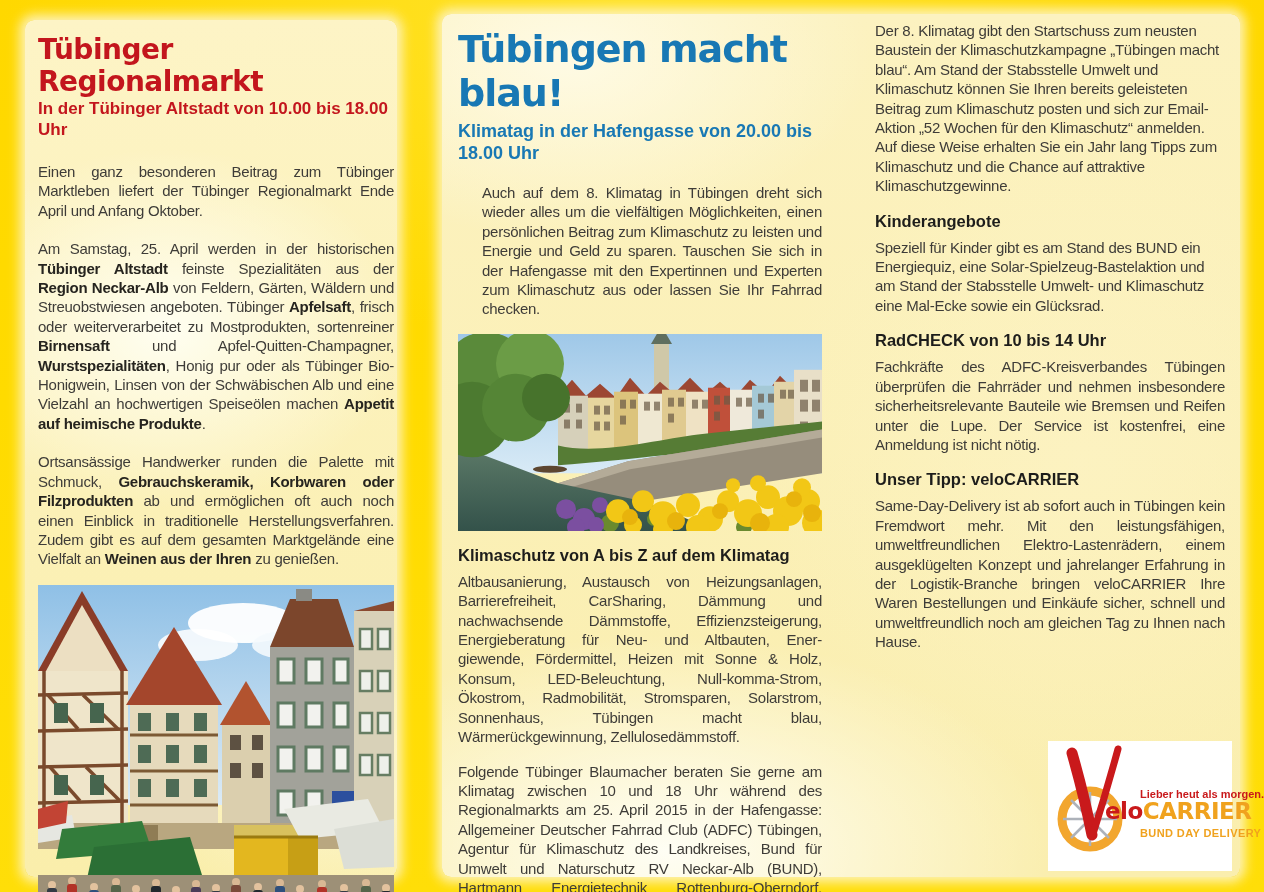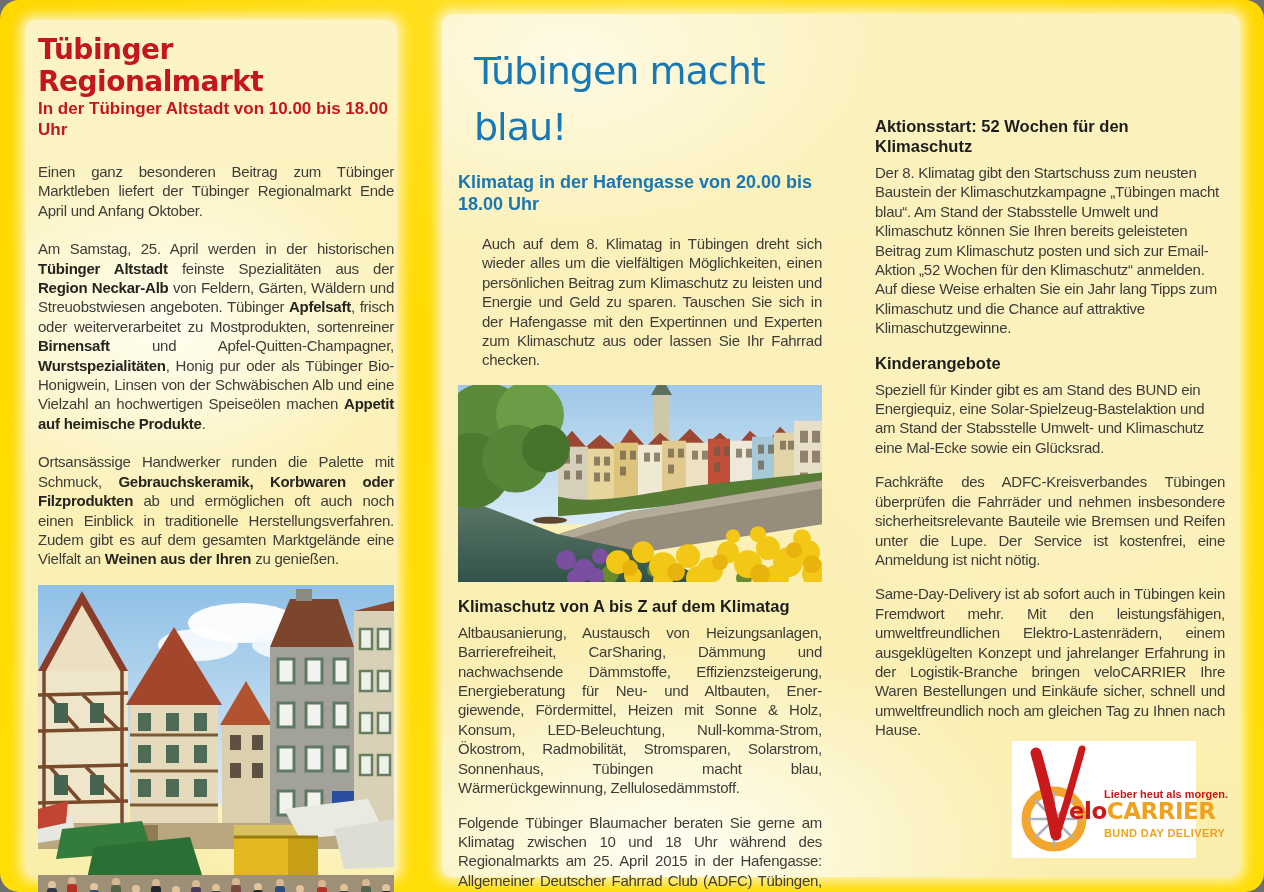--- a/index.html
+++ b/index.html
@@ -1,20 +1,20 @@
 <!DOCTYPE html>
 <html><head>
 <meta charset="utf-8">
 <style>
   html,body{margin:0;padding:0;background:#6e6e6e;}
   .page{position:relative;width:1264px;height:892px;overflow:hidden;
     font-family:"Liberation Sans",sans-serif;
     background:
       radial-gradient(ellipse 900px 500px at 50% 0%, #ffe32a, rgba(255,227,42,0) 70%),
-      linear-gradient(180deg,#ffd800 0%,#ffdb00 45%,#ffde08 100%); border-radius: 19px;}
+      linear-gradient(180deg,#ffd800 0%,#ffdb00 45%,#ffde08 100%);}
   .panel{position:absolute;border-radius:9px;}
   .panel-left{left:25px;top:20px;width:372px;height:857px;
     background:
       radial-gradient(ellipse 330px 250px at 38% 36%, rgba(255,255,244,.95), rgba(255,255,244,0) 72%),
       radial-gradient(ellipse 300px 190px at 85% 88%, rgba(255,251,228,.65), rgba(255,251,228,0) 70%),
       linear-gradient(180deg,#fdf4c6,#faeeab);
     box-shadow:0 0 12px 5px rgba(253,243,197,.95);}
   .panel-main{left:442px;top:14px;width:798px;height:863px;
     background:
       radial-gradient(ellipse 430px 260px at 16% 5%, rgba(255,252,235,.85), rgba(255,252,235,0) 70%),
@@ -31,32 +31,32 @@
   .body-text{font-size:15px;line-height:19.4px;letter-spacing:-0.25px;color:#3E3C38;
     text-align:justify;hyphens:none;}
   .body-text b{color:#26241f;}
   .align-left{text-align:left;}
   .mt-p1{margin-top:22px;}
   .mt-p{margin-top:19px;}
 
   .photo{display:block;}
   .photo-market{margin-top:16px;width:356px;height:340px;}
   .col-middle{position:absolute;left:16px;top:13px;width:364px;}
-  .main-title{font-family:"DejaVu Sans",sans-serif;font-weight:normal;font-size:38px;line-height:56px;
-    letter-spacing:-1px;color:#1878B4;margin:16px;}
+  .main-title{font-family:"DejaVu Sans",sans-serif;font-weight:bold;font-size:38px;line-height:44px;
+    letter-spacing:-1px;color:#1878B4;margin:0;}
   .main-sub{font-weight:bold;font-size:18px;line-height:22px;color:#1878B4;margin-top:5px;}
   .intro{margin-top:19px;margin-left:24px;}
   .photo-neckar{margin-top:9px;width:364px;height:197px;}
   .section-heading{font-weight:bold;font-size:16.5px;line-height:20px;color:#1D1D1B;margin:14px 0 0 0;}
   .section-body{margin-top:7px;}
 
   .col-right{position:absolute;left:433px;top:0;width:350px;}
   .first-heading{margin-top:102px;}
 
-  .velologo{position:absolute;left:570px;top:727px;width:184px;height:117px;background:#ffffff;}
+  .velologo{position:absolute;left:606px;top:727px;width:184px;height:130px;background:#ffffff;}
   .velologo svg{position:absolute;left:2px;top:2px;}
   .vc-tagline{position:absolute;left:92px;top:47px;font-weight:bold;font-size:11px;line-height:13px;
     color:#C9191B;white-space:nowrap;}
   .vc-brand{position:absolute;left:57px;top:57px;font-family:"DejaVu Sans",sans-serif;font-weight:bold;
     font-size:23px;line-height:26px;letter-spacing:-0.5px;white-space:nowrap;}
   .vc-brand .vc-elo{color:#C9191B;}
   .vc-brand .vc-carrier{color:#F0A21E;text-align:right;}
   .vc-sub{position:absolute;left:92px;top:86px;font-weight:bold;font-size:11px;line-height:12px;
     letter-spacing:0.4px;color:#F0A21E;white-space:nowrap;}
 </style>
@@ -364,28 +364,29 @@
         </g>
       </svg>
 
       <h3 class="section-heading">Klimaschutz von A bis Z auf dem Klimatag</h3>
       <p class="body-text section-body">Altbausanierung, Austausch von Heizungsanlagen, Barrierefreiheit, CarSharing, Dämmung und nachwachsende Dämmstoffe, Effizienzsteigerung, Energieberatung für Neu- und Altbauten, Ener-giewende, Fördermittel, Heizen mit Sonne &amp; Holz, Konsum, LED-Beleuchtung, Null-komma-Strom, Ökostrom, Radmobilität, Stromsparen, Solarstrom, Sonnenhaus, Tübingen macht blau, Wärmerückgewinnung, Zellulosedämmstoff.</p>
 
       <p class="body-text section-body">Folgende Tübinger Blaumacher beraten Sie gerne am Klimatag zwischen 10 und 18 Uhr während des Regionalmarkts am 25. April 2015 in der Hafengasse: Allgemeiner Deutscher Fahrrad Club (ADFC) Tübingen, Agentur für Klimaschutz des Landkreises, Bund für Umwelt und Naturschutz RV Neckar-Alb (BUND), Hartmann Energietechnik Rottenburg-Oberndorf, Stabsstelle Umwelt und Klimaschutz der Stadtverwaltung, Stadtwerke Tübingen, Ökostadt Tübingen – teilAuto Carsharing, Umweltzentrum Tübingen, Arbeitskreis Energie.</p>
     </div>
 
     <div class="col-right">
-      <h3 class="section-heading first-heading">Aktionsstart: 52 Wochen für den Klimaschutz</h3>
       <p class="body-text section-body align-left">Der 8. Klimatag gibt den Startschuss zum neusten Baustein der Klimaschutzkampagne „Tübingen macht blau“. Am Stand der Stabsstelle Umwelt und Klimaschutz können Sie Ihren bereits geleisteten Beitrag zum Klimaschutz posten und sich zur Email-Aktion „52 Wochen für den Klimaschutz“ anmelden. Auf diese Weise erhalten Sie ein Jahr lang Tipps zum Klimaschutz und die Chance auf attraktive Klimaschutzgewinne.</p>
 
       <h3 class="section-heading">Kinderangebote</h3>
       <p class="body-text section-body align-left">Speziell für Kinder gibt es am Stand des BUND ein Energiequiz, eine Solar-Spielzeug-Bastelaktion und am Stand der Stabsstelle Umwelt- und Klimaschutz eine Mal-Ecke sowie ein Glücksrad.</p>
 
+      <h3 class="section-heading">RadCHECK von 10 bis 14 Uhr</h3>
       <p class="body-text section-body">Fachkräfte des ADFC-Kreisverbandes Tübingen überprüfen die Fahrräder und nehmen insbesondere sicherheitsrelevante Bauteile wie Bremsen und Reifen unter die Lupe. Der Service ist kostenfrei, eine Anmeldung ist nicht nötig.</p>
 
+      <h3 class="section-heading">Unser Tipp: veloCARRIER</h3>
       <p class="body-text section-body">Same-Day-Delivery ist ab sofort auch in Tübingen kein Fremdwort mehr. Mit den leistungsfähigen, umweltfreundlichen Elektro-Lastenrädern, einem ausgeklügelten Konzept und jahrelanger Erfahrung in der Logistik-Branche bringen veloCARRIER Ihre Waren Bestellungen und Einkäufe sicher, schnell und umweltfreundlich noch am gleichen Tag zu Ihnen nach Hause.</p>
     </div>
 
     <div class="velologo">
       <svg width="100" height="113" viewBox="0 0 100 113">
         <circle cx="40" cy="76" r="28" fill="none" stroke="#F2A62E" stroke-width="9"></circle>
         <g stroke="#ADB2BA" stroke-width="2.5">
           <line x1="40" y1="76" x2="40" y2="49"></line>
             <line x1="40" y1="76" x2="59" y2="57"></line>
           <line x1="40" y1="76" x2="67" y2="76"></line>

